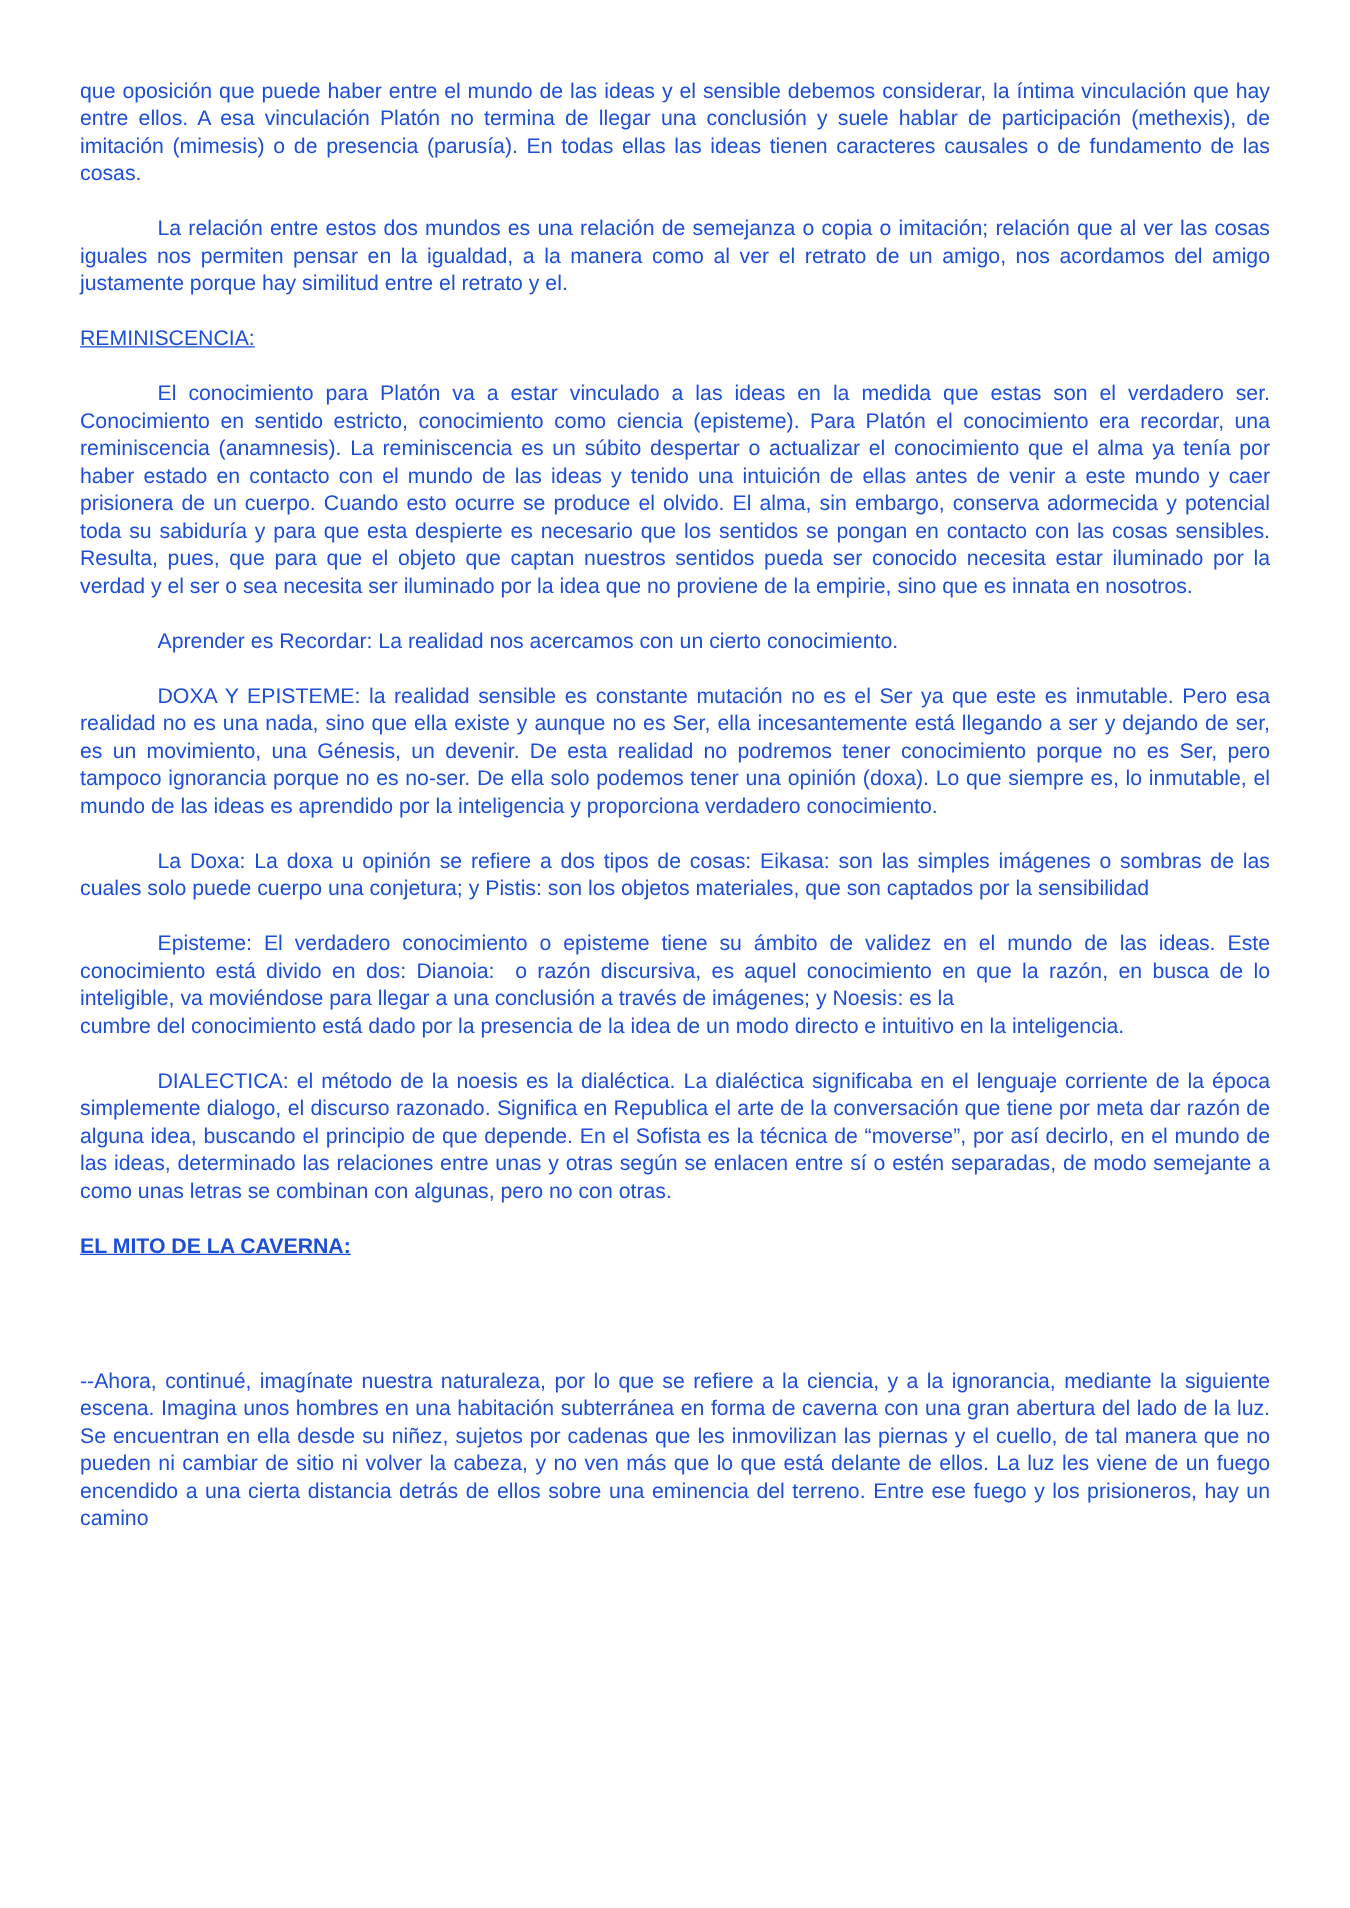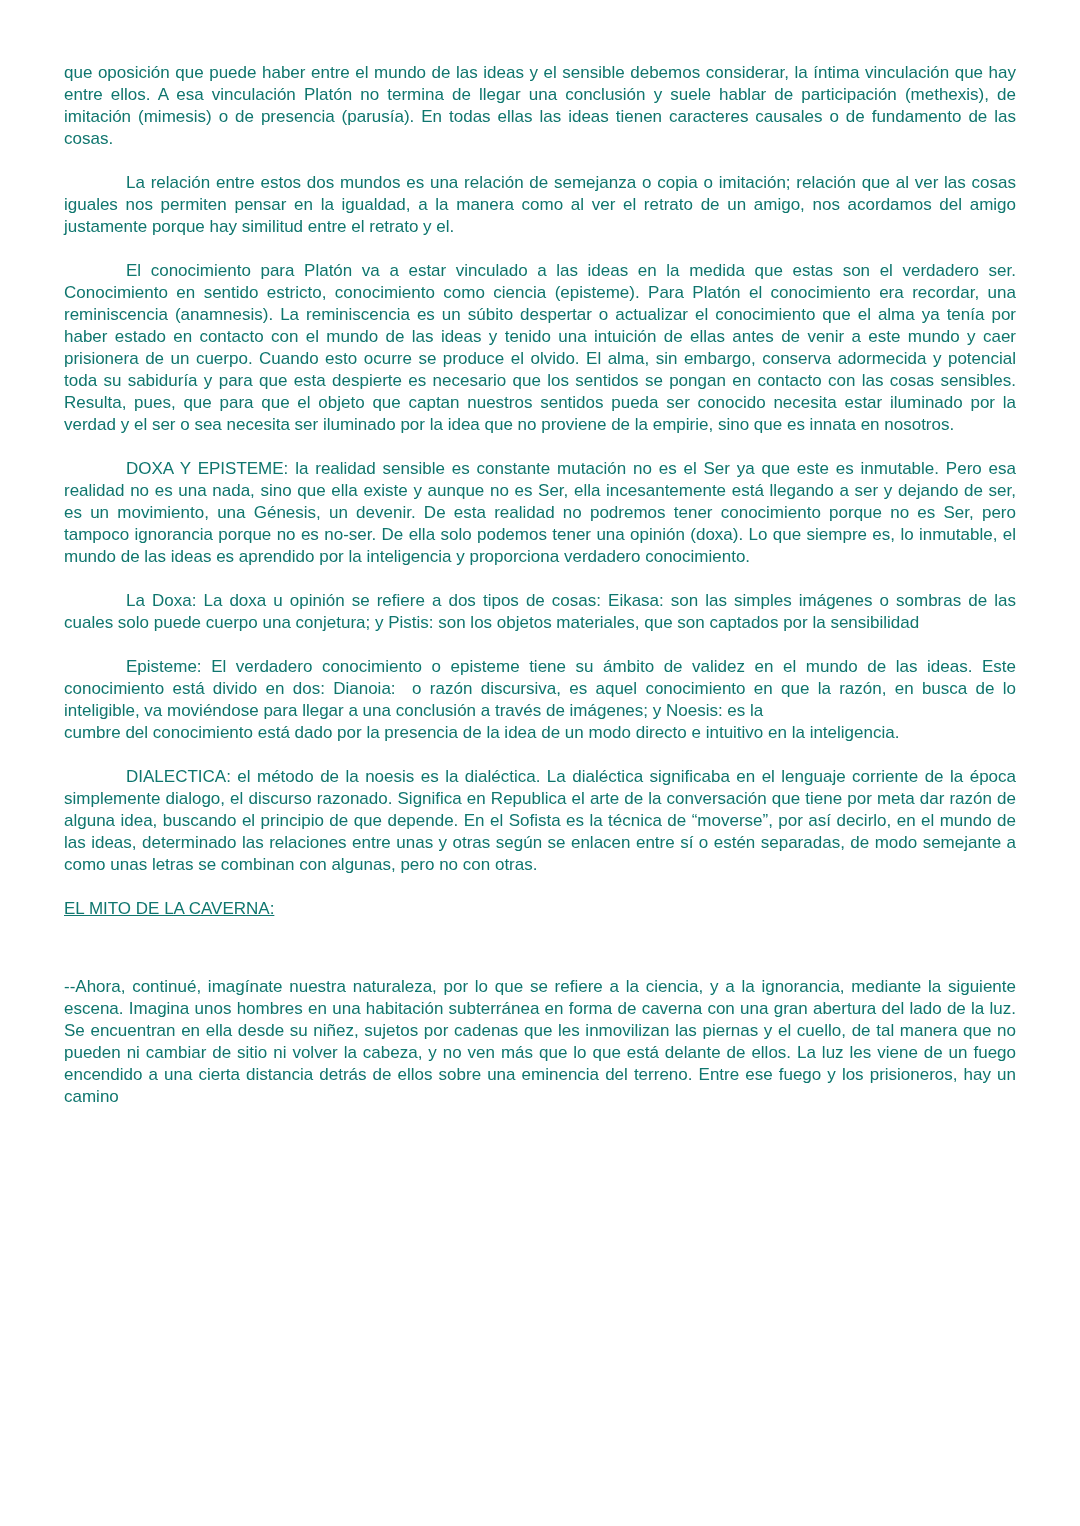--- a/index.html
+++ b/index.html
@@ -9,46 +9,49 @@
   }
   .page {
     width: 1080px;
     min-height: 1526px;
     background: #ffffff;
     box-sizing: border-box;
     padding: 62px 64px 60px 64px;
     font-family: "Liberation Sans", "DejaVu Sans", sans-serif;
     font-size: 17px;
     line-height: 22px;
-    color: #0f766e;
+    color: #1d4ed8;
   }
   .para {
     margin: 0 0 22px 0;
     text-align: justify;
     white-space: pre-wrap;
   }
   .indent {
     text-indent: 62px;
   }
   .heading {
     margin: 0 0 22px 0;
     text-decoration: underline;
     text-align: left;
   }
   .gap-large {
-    margin-bottom: 56px;
+    margin-bottom: 86px;
+    font-weight: bold;
   }
 </style>
 </head>
 <body>
 
 <div class="page">
   <p class="para">que oposición que puede haber entre el mundo de las ideas y el sensible debemos considerar, la íntima vinculación que hay entre ellos. A esa vinculación Platón no termina de llegar una conclusión y suele hablar de participación (methexis), de imitación (mimesis) o de presencia (parusía). En todas ellas las ideas tienen caracteres causales o de fundamento de las cosas.</p>
   <p class="para indent">La relación entre estos dos mundos es una relación de semejanza o copia o imitación; relación que al ver las cosas iguales nos permiten pensar en la igualdad, a la manera como al ver el retrato de un amigo, nos acordamos del amigo justamente porque hay similitud entre el retrato y el.</p>
+  <p class="heading">REMINISCENCIA:</p>
   <p class="para indent">El conocimiento para Platón va a estar vinculado a las ideas en la medida que estas son el verdadero ser. Conocimiento en sentido estricto, conocimiento como ciencia (episteme). Para Platón el conocimiento era recordar, una reminiscencia (anamnesis). La reminiscencia es un súbito despertar o actualizar el conocimiento que el alma ya tenía por haber estado en contacto con el mundo de las ideas y tenido una intuición de ellas antes de venir a este mundo y caer prisionera de un cuerpo. Cuando esto ocurre se produce el olvido. El alma, sin embargo, conserva adormecida y potencial toda su sabiduría y para que esta despierte es necesario que los sentidos se pongan en contacto con las cosas sensibles. Resulta, pues, que para que el objeto que captan nuestros sentidos pueda ser conocido necesita estar iluminado por la verdad y el ser o sea necesita ser iluminado por la idea que no proviene de la empirie, sino que es innata en nosotros.</p>
+  <p class="para indent">Aprender es Recordar: La realidad nos acercamos con un cierto conocimiento.</p>
   <p class="para indent">DOXA Y EPISTEME: la realidad sensible es constante mutación no es el Ser ya que este es inmutable. Pero esa realidad no es una nada, sino que ella existe y aunque no es Ser, ella incesantemente está llegando a ser y dejando de ser, es un movimiento, una Génesis, un devenir. De esta realidad no podremos tener conocimiento porque no es Ser, pero tampoco ignorancia porque no es no-ser. De ella solo podemos tener una opinión (doxa). Lo que siempre es, lo inmutable, el mundo de las ideas es aprendido por la inteligencia y proporciona verdadero conocimiento.</p>
   <p class="para indent">La Doxa: La doxa u opinión se refiere a dos tipos de cosas: Eikasa: son las simples imágenes o sombras de las cuales solo puede cuerpo una conjetura; y Pistis: son los objetos materiales, que son captados por la sensibilidad</p>
   <p class="para indent">Episteme: El verdadero conocimiento o episteme tiene su ámbito de validez en el mundo de las ideas. Este conocimiento está divido en dos: Dianoia:  o razón discursiva, es aquel conocimiento en que la razón, en busca de lo inteligible, va moviéndose para llegar a una conclusión a través de imágenes; y Noesis: es la
 cumbre del conocimiento está dado por la presencia de la idea de un modo directo e intuitivo en la inteligencia.</p>
   <p class="para indent">DIALECTICA: el método de la noesis es la dialéctica. La dialéctica significaba en el lenguaje corriente de la época simplemente dialogo, el discurso razonado. Significa en Republica el arte de la conversación que tiene por meta dar razón de alguna idea, buscando el principio de que depende. En el Sofista es la técnica de “moverse”, por así decirlo, en el mundo de las ideas, determinado las relaciones entre unas y otras según se enlacen entre sí o estén separadas, de modo semejante a como unas letras se combinan con algunas, pero no con otras.</p>
   <p class="heading gap-large">EL MITO DE LA CAVERNA:</p>
   <p class="para">--Ahora, continué, imagínate nuestra naturaleza, por lo que se refiere a la ciencia, y a la ignorancia, mediante la siguiente escena. Imagina unos hombres en una habitación subterránea en forma de caverna con una gran abertura del lado de la luz. Se encuentran en ella desde su niñez, sujetos por cadenas que les inmovilizan las piernas y el cuello, de tal manera que no pueden ni cambiar de sitio ni volver la cabeza, y no ven más que lo que está delante de ellos. La luz les viene de un fuego encendido a una cierta distancia detrás de ellos sobre una eminencia del terreno. Entre ese fuego y los prisioneros, hay un camino</p>
 </div>
 
 </body></html>

